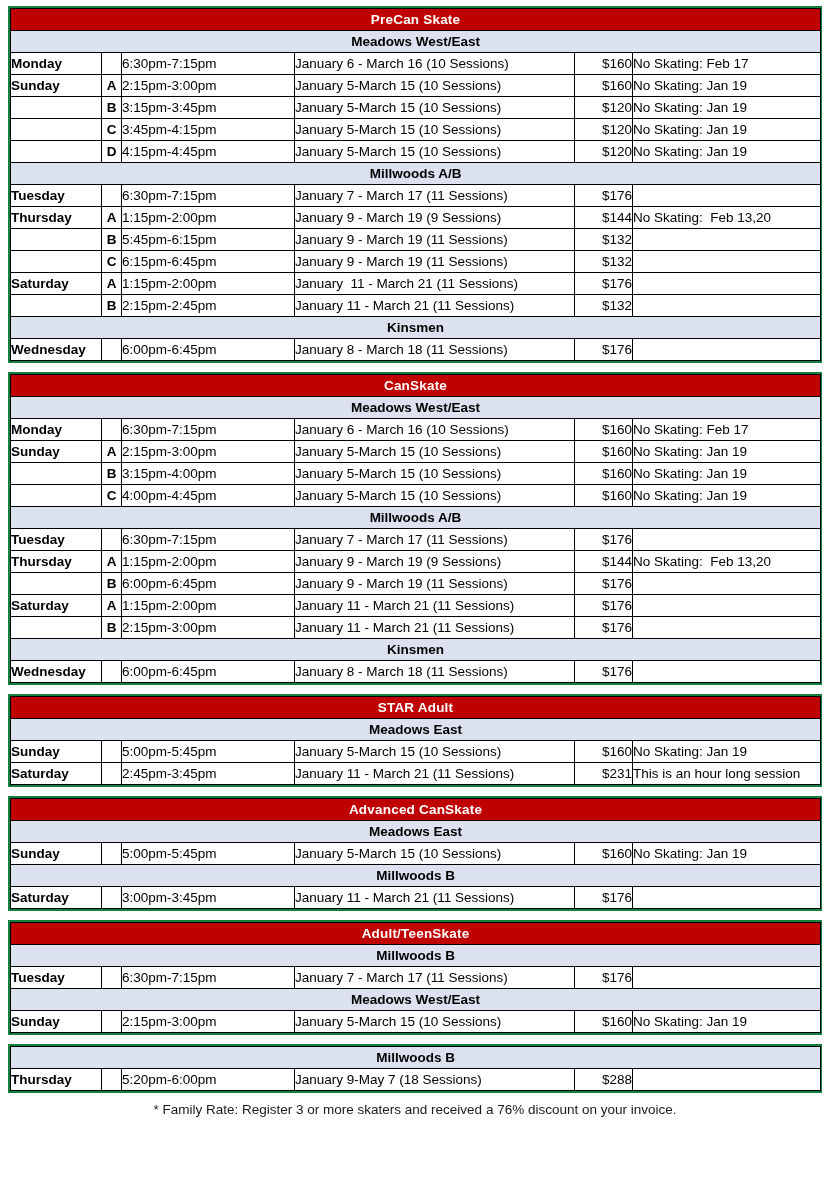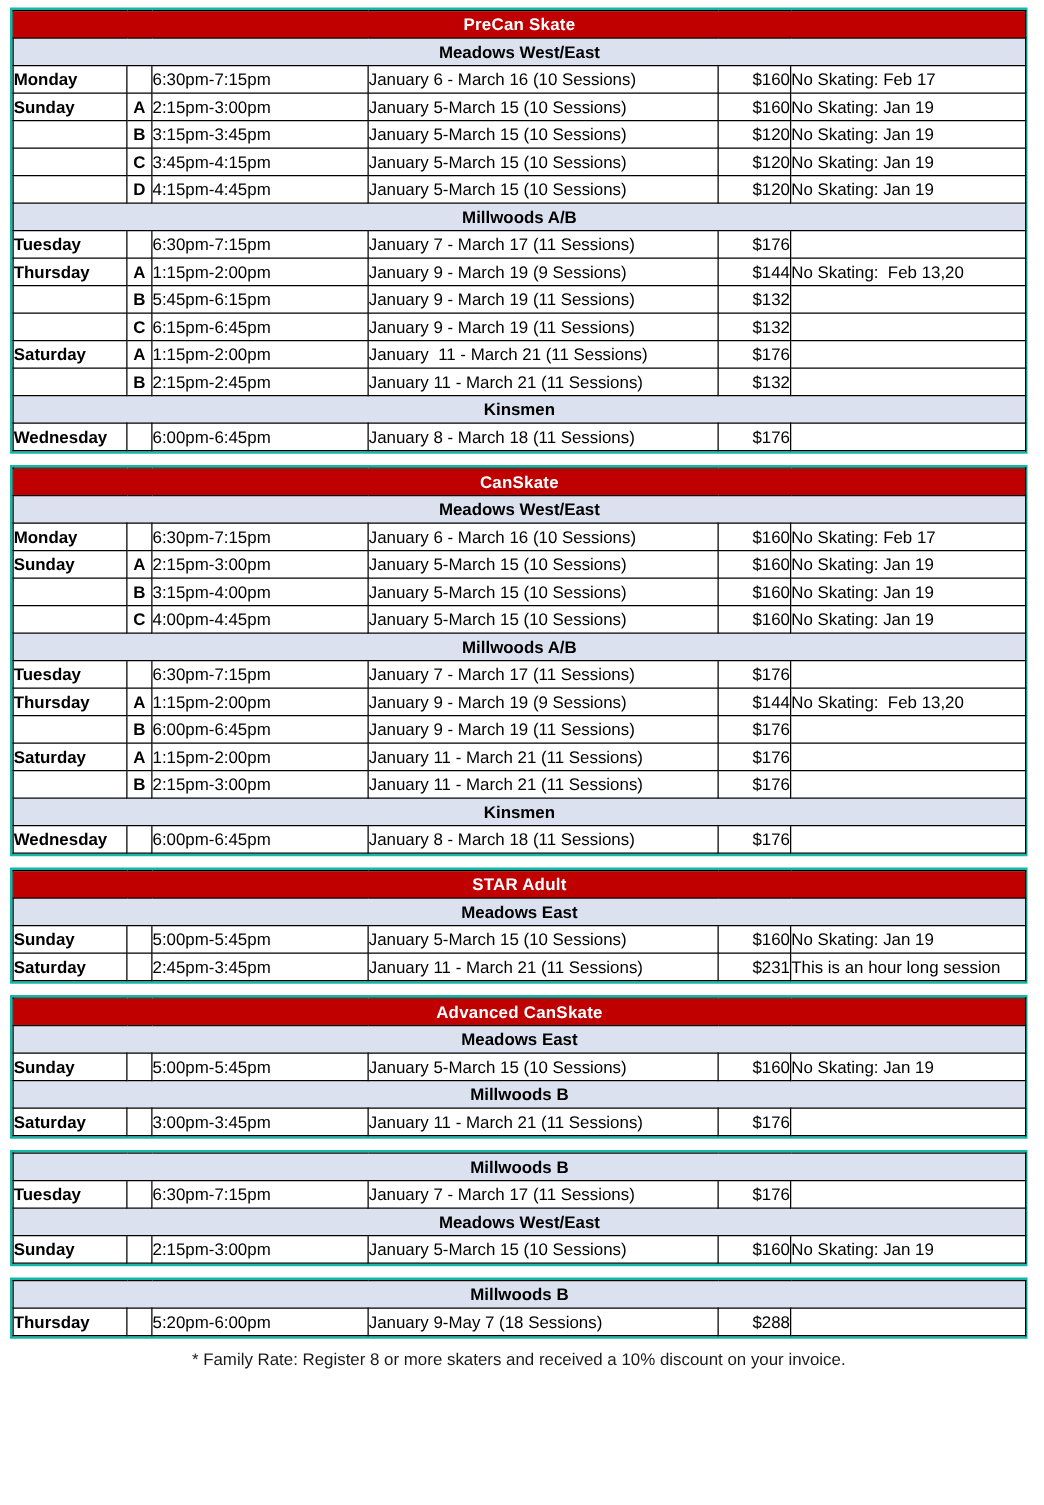--- a/index.html
+++ b/index.html
@@ -16,21 +16,21 @@
   }
   #page {
     width: 835px;
     height: 1204px;
     position: relative;
     box-sizing: border-box;
     padding: 6px 13px 0 8px;
   }
   .program-block {
     width: 814px;
-    border: 2px solid #14b8a6;
+    border: 2px solid #15803d;
     border-collapse: collapse;
     margin-bottom: 9px;
     box-sizing: border-box;
     background: #ffffff;
   }
   table.sched {
     width: 100%;
     border-collapse: collapse;
     table-layout: fixed;
   }
@@ -412,20 +412,23 @@
         <table class="sched">
           <colgroup>
             <col class="c-day">
             <col class="c-letter">
             <col class="c-time">
             <col class="c-dates">
             <col class="c-price">
             <col class="c-note">
           </colgroup>
           <tbody>
+            <tr class="title-row">
+              <td colspan="6">Adult/TeenSkate</td>
+            </tr>
             <tr class="venue-row">
               <td colspan="6">Millwoods B</td>
             </tr>
             <tr>
               <td class="day-cell">Tuesday</td>
               <td class="letter-cell"></td>
               <td class="time-cell">6:30pm-7:15pm</td>
               <td class="dates-cell">January 7 - March 17 (11 Sessions)</td>
               <td class="price-cell">$176</td>
               <td class="note-cell"></td>
@@ -463,14 +466,14 @@
               <td class="letter-cell"></td>
               <td class="time-cell">5:20pm-6:00pm</td>
               <td class="dates-cell">January 9-May 7 (18 Sessions)</td>
               <td class="price-cell">$288</td>
               <td class="note-cell"></td>
             </tr>
           </tbody>
         </table>
       </div>
     </div>
-  <div class="footnote">* Family Rate: Register 8 or more skaters and received a 10% discount on your invoice.</div>
+  <div class="footnote">* Family Rate: Register 3 or more skaters and received a 76% discount on your invoice.</div>
 </div>
 
 </body></html>

